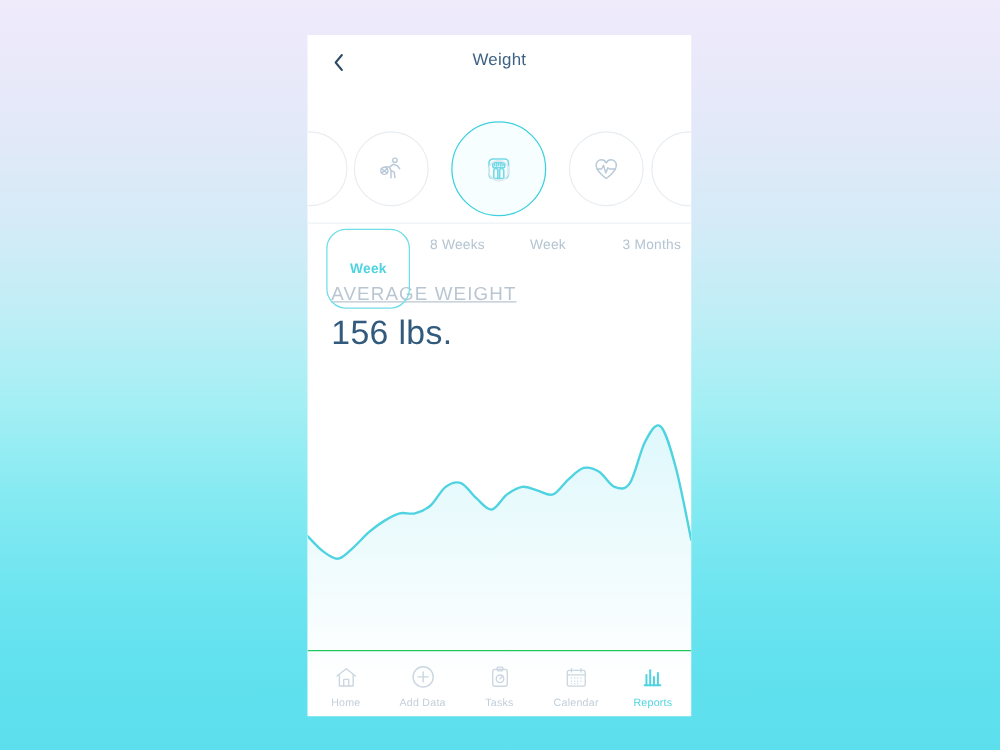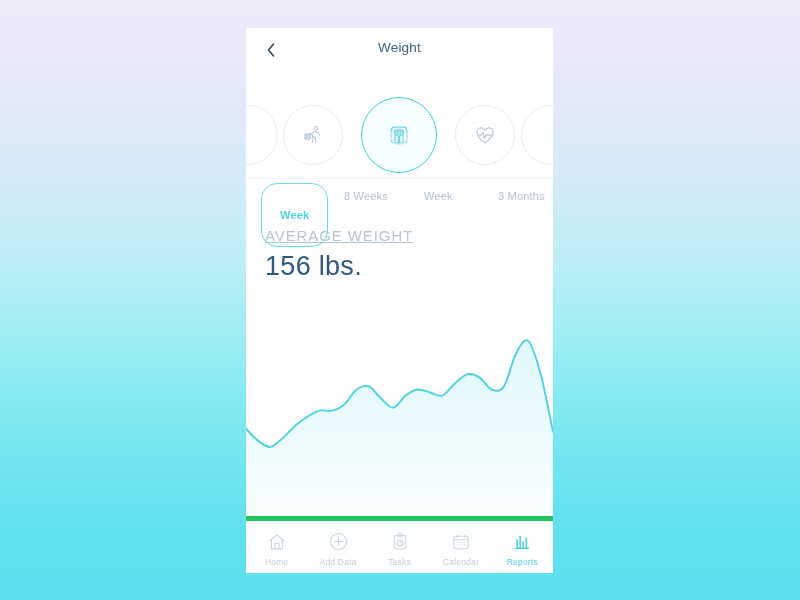--- a/index.html
+++ b/index.html
@@ -169,21 +169,21 @@
   }
   #chart-svg { display: block; }
 
   
   #bottom-nav {
     position: absolute;
     left: 0;
     bottom: 0;
     width: 307px;
     height: 52px;
-    border-top: 5px solid #22c55e;
+    border-top: 1px solid #22c55e;
     background: rgba(255,255,255,0.0);
     display: flex;
   }
   .nav-item {
     flex: 1;
     display: flex;
     flex-direction: column;
     align-items: center;
     justify-content: center;
     cursor: pointer;

